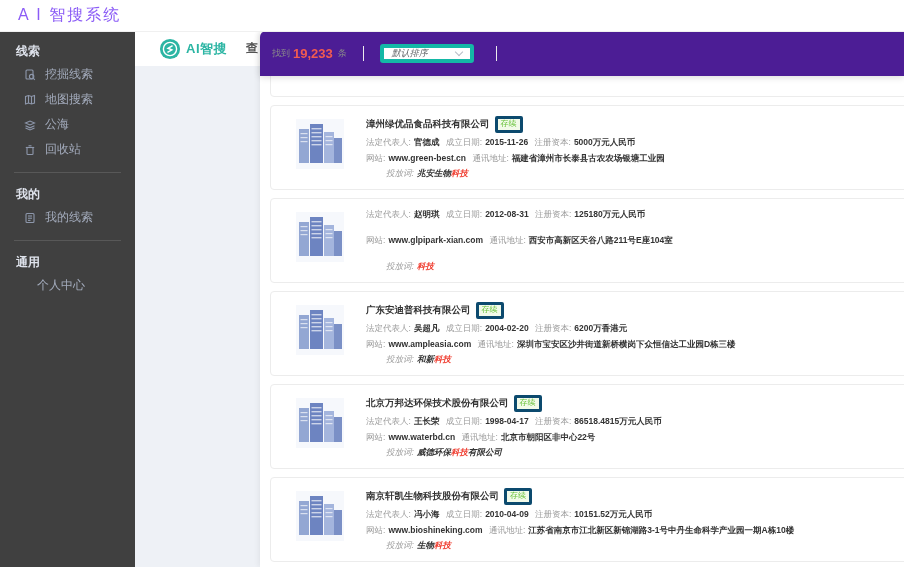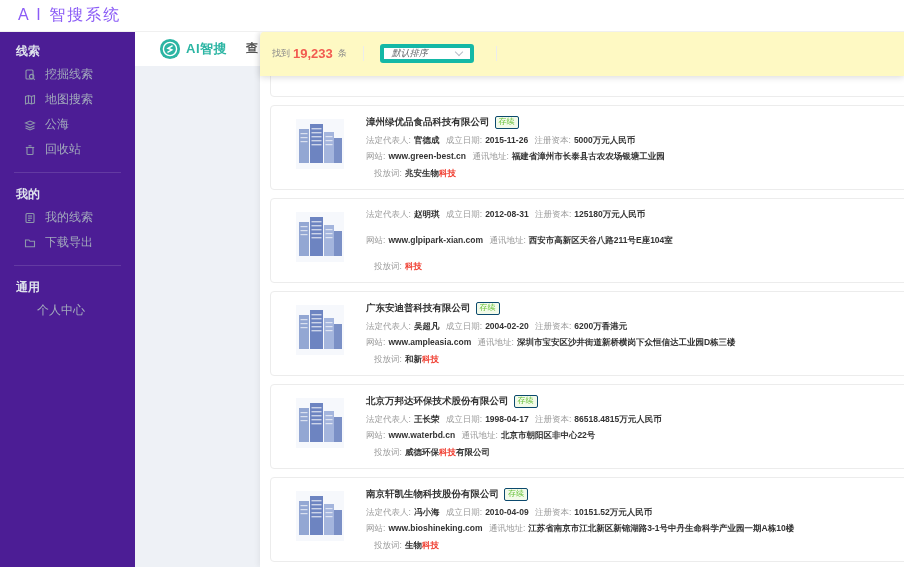--- a/index.html
+++ b/index.html
@@ -4,21 +4,21 @@
 <style>
   html,body{margin:0;padding:0}
   body{width:904px;height:567px;position:relative;overflow:hidden;background:#fff;
        font-family:"Liberation Sans","DejaVu Sans",sans-serif;}
   
   .top-strip{position:absolute;left:0;top:0;width:904px;height:32px;background:#fff;
     border-bottom:1px solid #f0f0f0;box-sizing:border-box;display:flex;align-items:center;
     padding-left:18px;z-index:6;}
   .top-strip .sys-title{color:#8b5cf6;font-size:16px;letter-spacing:2px;}
   
-  .sidebar{position:absolute;left:0;top:32px;width:135px;height:535px;background:#4c1d95;z-index:5;
+  .sidebar{position:absolute;left:0;top:32px;width:135px;height:535px;background:#404040;z-index:5;
     padding-top:8px;box-sizing:border-box;}
   .side-title{height:22px;line-height:22px;padding:0 16px;color:#dfe3ec;font-size:12px;font-weight:bold;}
   .side-item{height:25px;display:flex;align-items:center;padding-left:24px;color:#a3abbc;font-size:12px;cursor:pointer;}
   .side-item .icn{width:12px;height:12px;margin-right:9px;flex:none;display:flex;align-items:center;}
   .side-item .icn svg{width:12px;height:12px;stroke:#8d97ab;fill:none;stroke-width:1.1;}
   .side-item.noicon{padding-left:37px;}
   .side-divider{height:1px;background:rgba(255,255,255,0.13);margin:10px 14px;}
   .side-sec{margin-bottom:4px;}
   
   .main-bg{position:absolute;left:135px;top:66px;right:0;bottom:0;background:#eef1f6;z-index:0;}
@@ -34,30 +34,30 @@
   .cards{position:absolute;left:0;right:0;top:0;bottom:0;overflow:hidden;}
   .cards-inner{margin-top:-20px;padding-left:10px;}
   .card{height:85px;margin:0 -4px 8px 0;border:1px solid #ececec;border-radius:4px;background:#fff;
     box-sizing:border-box;display:flex;padding:10px 16px 10px 25px;cursor:pointer;}
   .card.partial{position:relative;}
   .partial-kw{position:absolute;left:104px;bottom:20px;white-space:nowrap;font-size:8.5px;}
   .thumb{width:48px;height:50px;flex:none;margin-top:3px;}
   .info{margin-left:22px;flex:1;min-width:0;display:flex;flex-direction:column;justify-content:space-between;}
   .title-row{display:flex;align-items:center;white-space:nowrap;}
   .c-name{font-size:9.5px;font-weight:bold;color:#333;}
-  .badge{margin-left:5px;font-size:8px;color:#67c23a;background:#f2fae9;border:1px solid #0c4a6e;
+  .badge{margin-left:5px;font-size:8px;color:#67c23a;background:#f2fae9;border:3px solid #0c4a6e;
     border-radius:2px;padding:1px 3px;line-height:1.1;}
   .row{white-space:nowrap;overflow:hidden;font-size:8.5px;line-height:11px;}
   .row .lbl{color:#9b9b9b;margin-right:3px;}
   .row .val{color:#333;font-weight:bold;}
   .row .gap{margin-left:4px;}
-  .row.kw{margin-left:8px;}
+  .row.kw{margin-left:20px;font-style:italic;}
   .hl{color:#f04134;font-weight:bold;}
   
-  .toolbar{position:absolute;left:0;top:-1px;width:644px;height:45px;background:#fef9c3;
+  .toolbar{position:absolute;left:0;top:-1px;width:644px;height:45px;background:#4c1d95;
     border-radius:6px 0 0 0;box-shadow:0 1px 7px rgba(0,0,0,0.16);z-index:3;
     display:flex;align-items:center;padding-left:12px;box-sizing:border-box;}
   .found-prefix,.found-unit{font-size:9px;color:#8a8a8a;}
   .found-count{font-size:13px;font-weight:bold;color:#f25b50;margin:0 3px;}
   .found-unit{margin-left:2px;}
   .vsep{width:1px;height:15px;background:#ececec;margin-left:16px;}
   .sort-select{margin-left:16px;width:94px;height:19px;border:4px solid #14b8a6;border-radius:3px;
     display:flex;align-items:center;justify-content:space-between;padding:0 8px;box-sizing:border-box;cursor:pointer;background:#fff;font-style:italic;}
   .sort-label{font-size:9px;color:#606266;}
   .chev{width:5px;height:5px;border-right:1px solid #b6bcc6;border-bottom:1px solid #b6bcc6;
@@ -122,28 +122,20 @@
       <span class="icn">
         <svg viewBox="0 0 12 12">
             <rect x="2" y="1.5" width="8" height="9" rx="1"></rect>
             <line x1="4" y1="4" x2="8" y2="4"></line>
             <line x1="4" y1="6.2" x2="8" y2="6.2"></line>
             <line x1="4" y1="8.4" x2="6.5" y2="8.4"></line>
           </svg>
       </span>
       <span>我的线索</span>
     </div>
-    <div class="side-item">
-      <span class="icn">
-        <svg viewBox="0 0 12 12">
-            <path d="M1.5 3 L5 3 L6 4.3 L10.5 4.3 L10.5 9.8 L1.5 9.8 Z"></path>
-          </svg>
-      </span>
-      <span>下载导出</span>
-    </div>
   </div>
   <div class="side-divider"></div>
   <div class="side-sec">
     <div class="side-title">通用</div>
     <div class="side-item noicon">
       <span>个人中心</span>
     </div>
   </div>
 </div>
 

